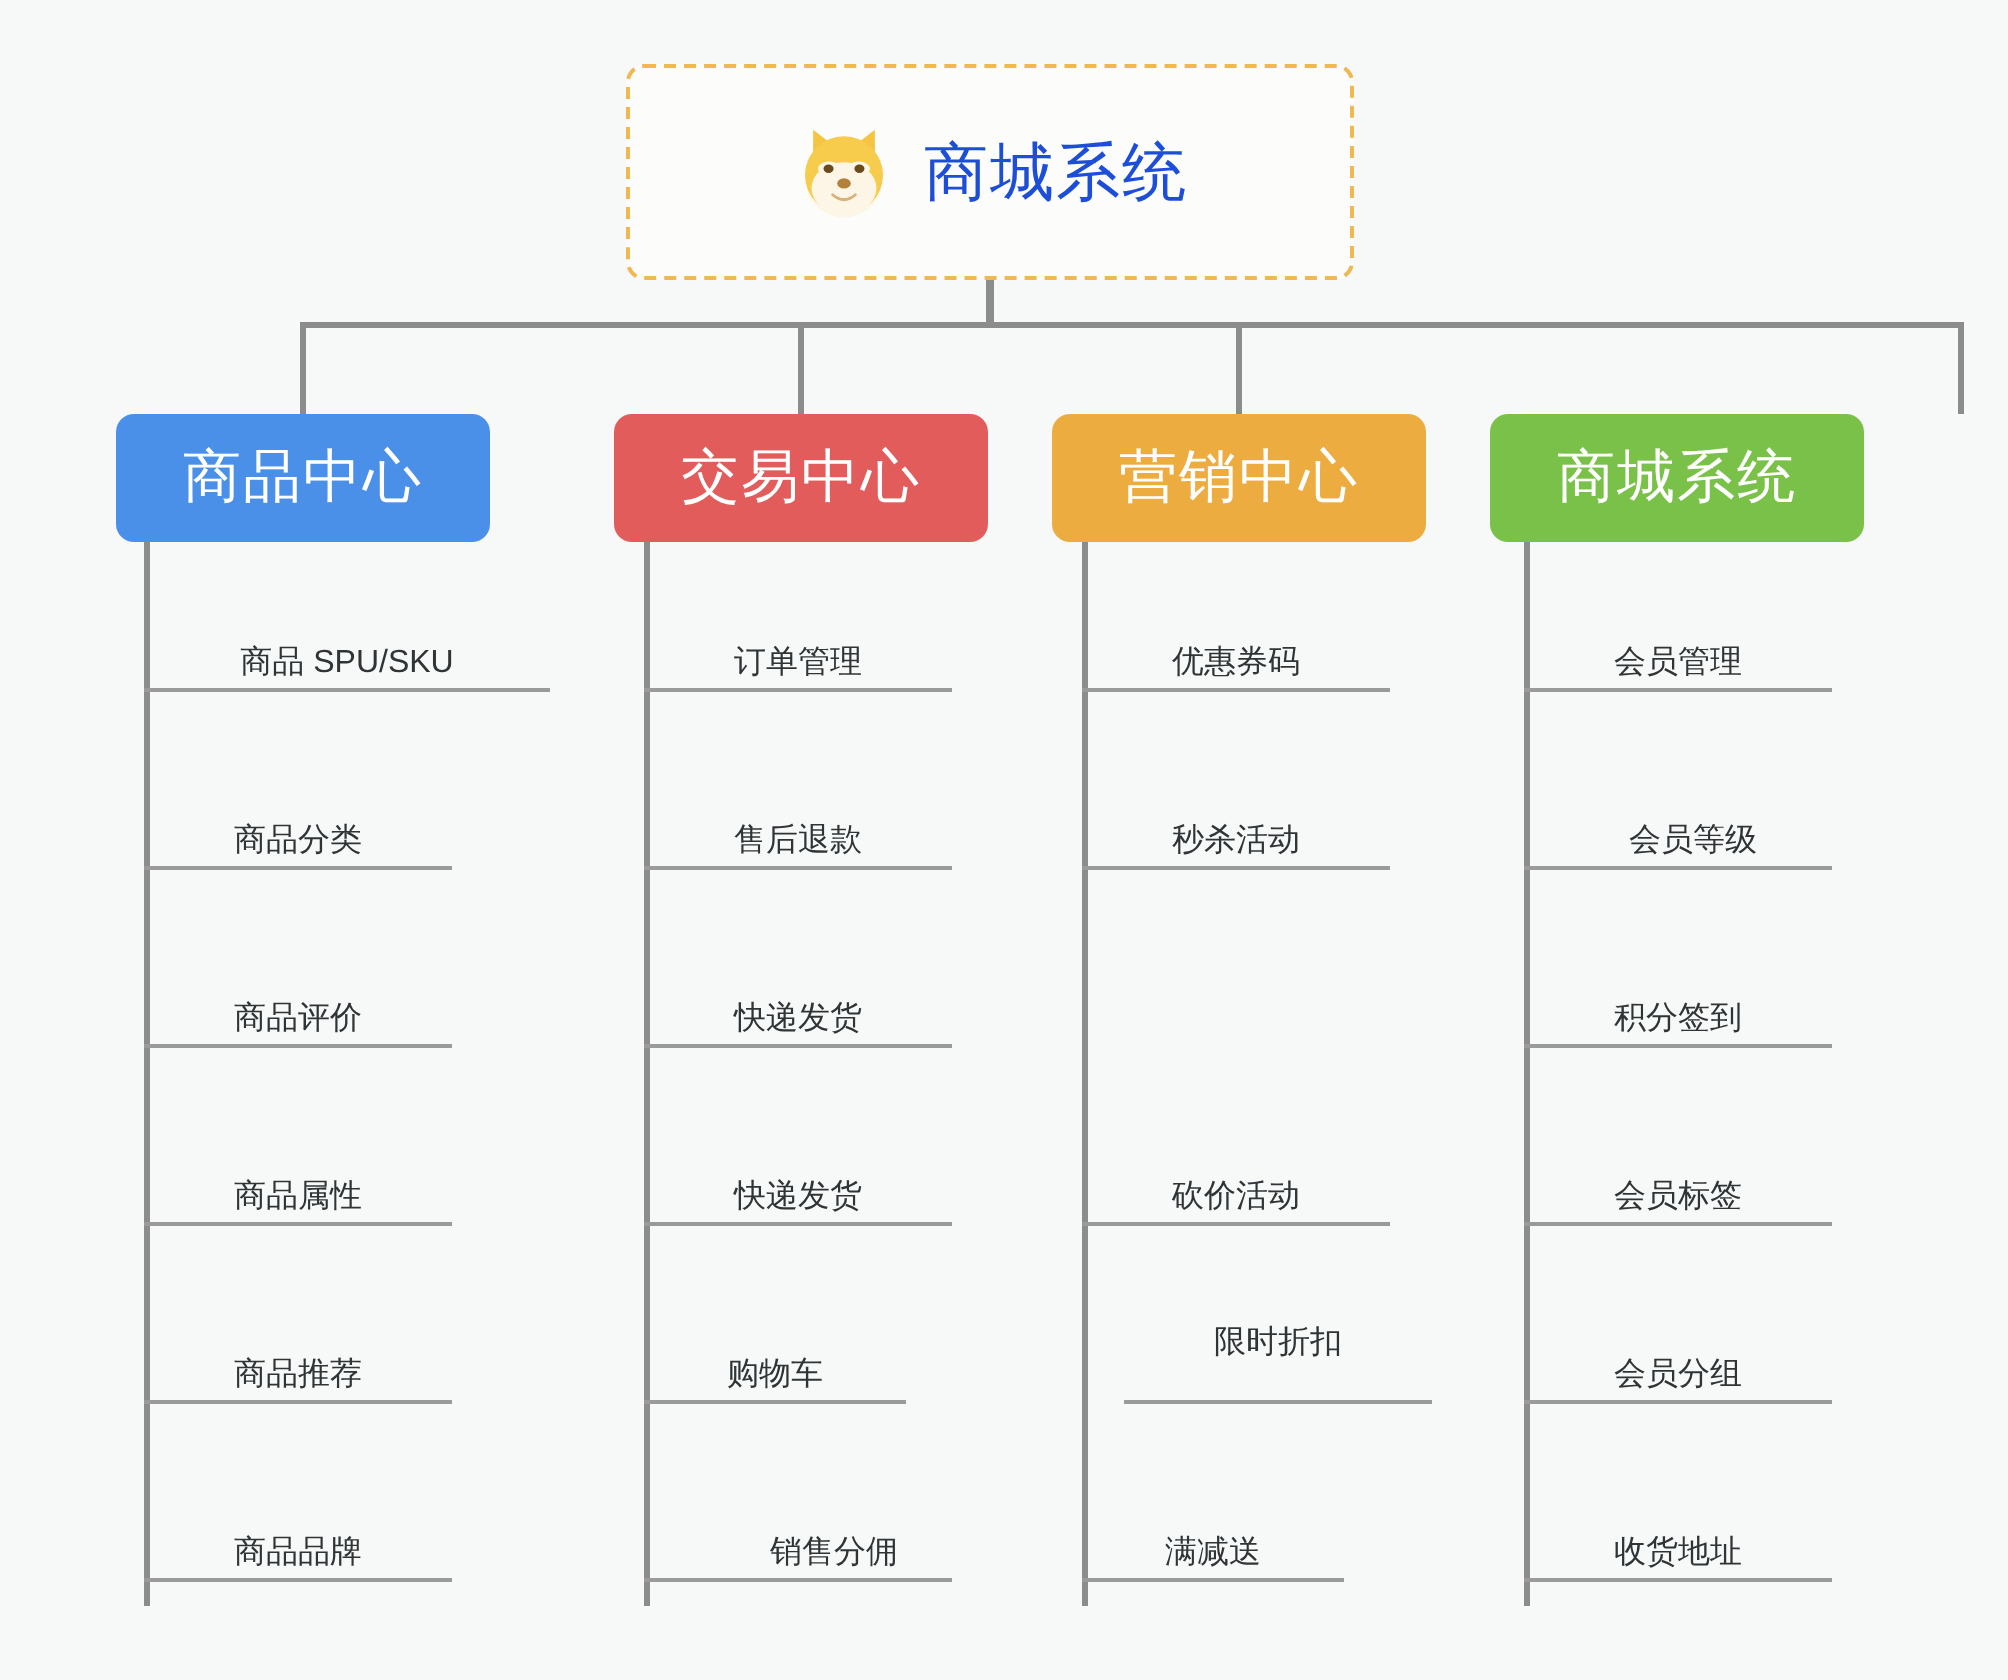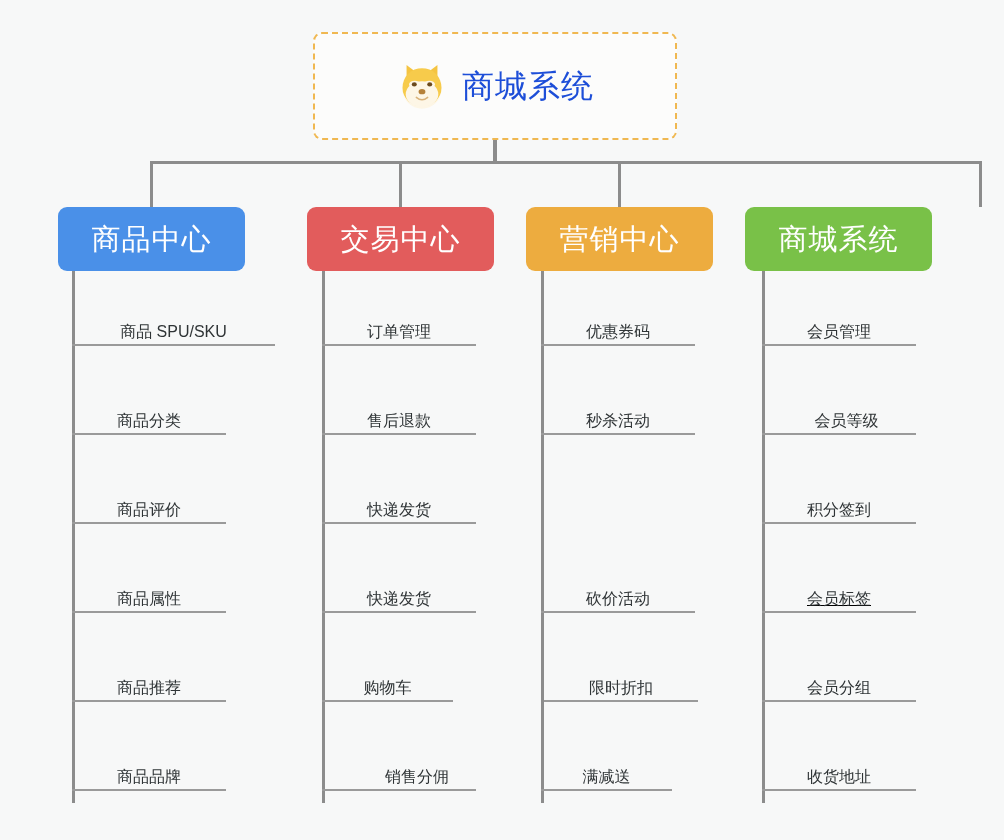--- a/index.html
+++ b/index.html
@@ -188,37 +188,37 @@
 
   <div class="leaf" style="left:541px; top:290px; width:154px;">
     <span class="leaf-label">优惠券码</span>
   </div>
   <div class="leaf" style="left:541px; top:379px; width:154px;">
     <span class="leaf-label">秒杀活动</span>
   </div>
   <div class="leaf" style="left:541px; top:557px; width:154px;">
     <span class="leaf-label">砍价活动</span>
   </div>
-  <div class="leaf" style="left:544px; top:646px; width:154px;">
+  <div class="leaf" style="left:562px; top:646px; width:154px;align-items:center;">
     <span class="leaf-label">限时折扣</span>
   </div>
   <div class="leaf" style="left:541px; top:735px; width:131px;">
     <span class="leaf-label">满减送</span>
   </div>
 
   <div class="leaf" style="left:762px; top:290px; width:154px;">
     <span class="leaf-label">会员管理</span>
   </div>
   <div class="leaf" style="left:762px; top:379px; width:154px;padding-left:15px;">
     <span class="leaf-label">会员等级</span>
   </div>
   <div class="leaf" style="left:762px; top:468px; width:154px;">
     <span class="leaf-label">积分签到</span>
   </div>
-  <div class="leaf" style="left:762px; top:557px; width:154px;text-decoration:underline;">
+  <div class="leaf" style="left:762px; top:557px; width:154px;">
     <span class="leaf-label">会员标签</span>
   </div>
   <div class="leaf" style="left:762px; top:646px; width:154px;">
     <span class="leaf-label">会员分组</span>
   </div>
   <div class="leaf" style="left:762px; top:735px; width:154px;">
     <span class="leaf-label">收货地址</span>
   </div>
 
 </div>

